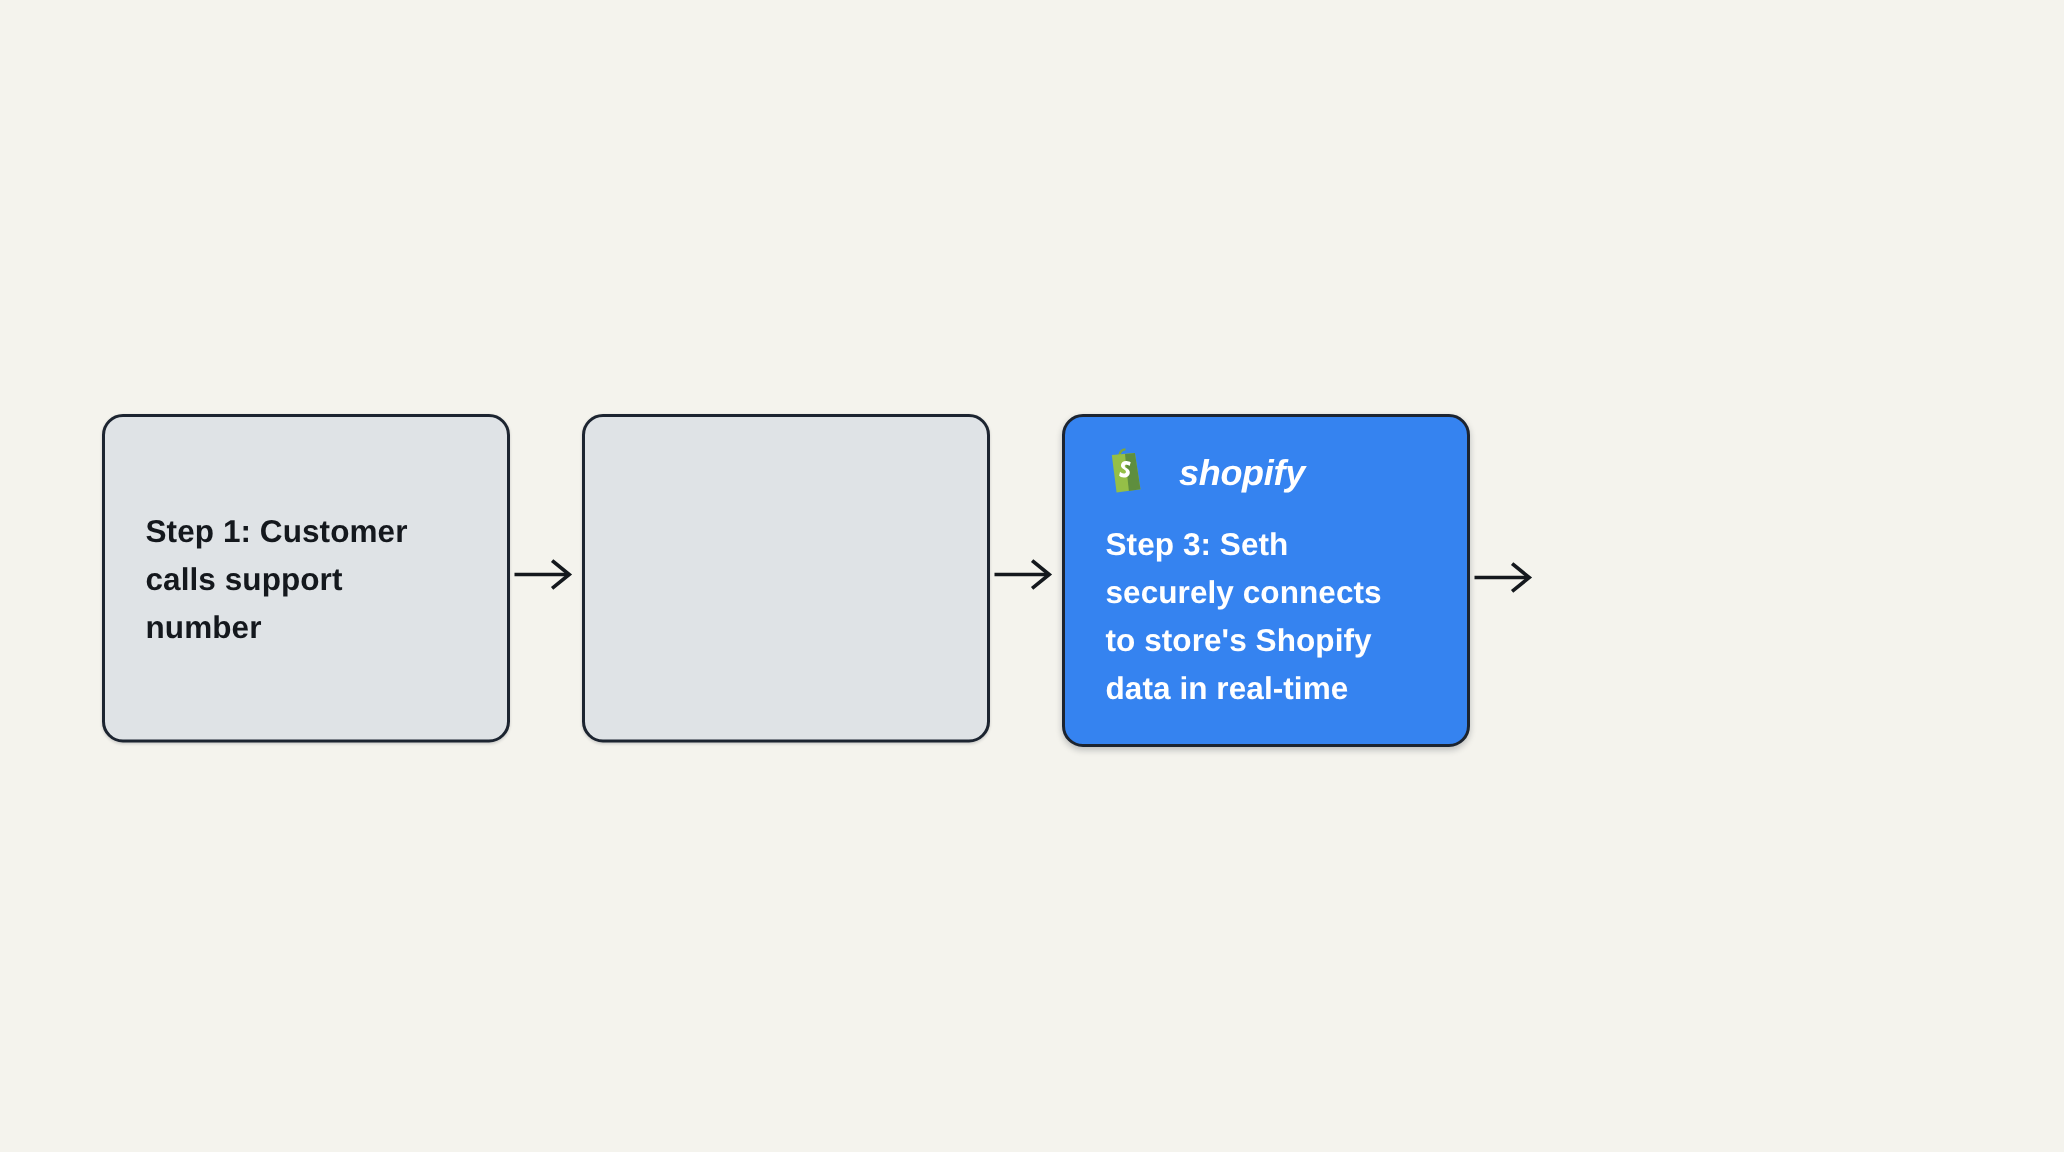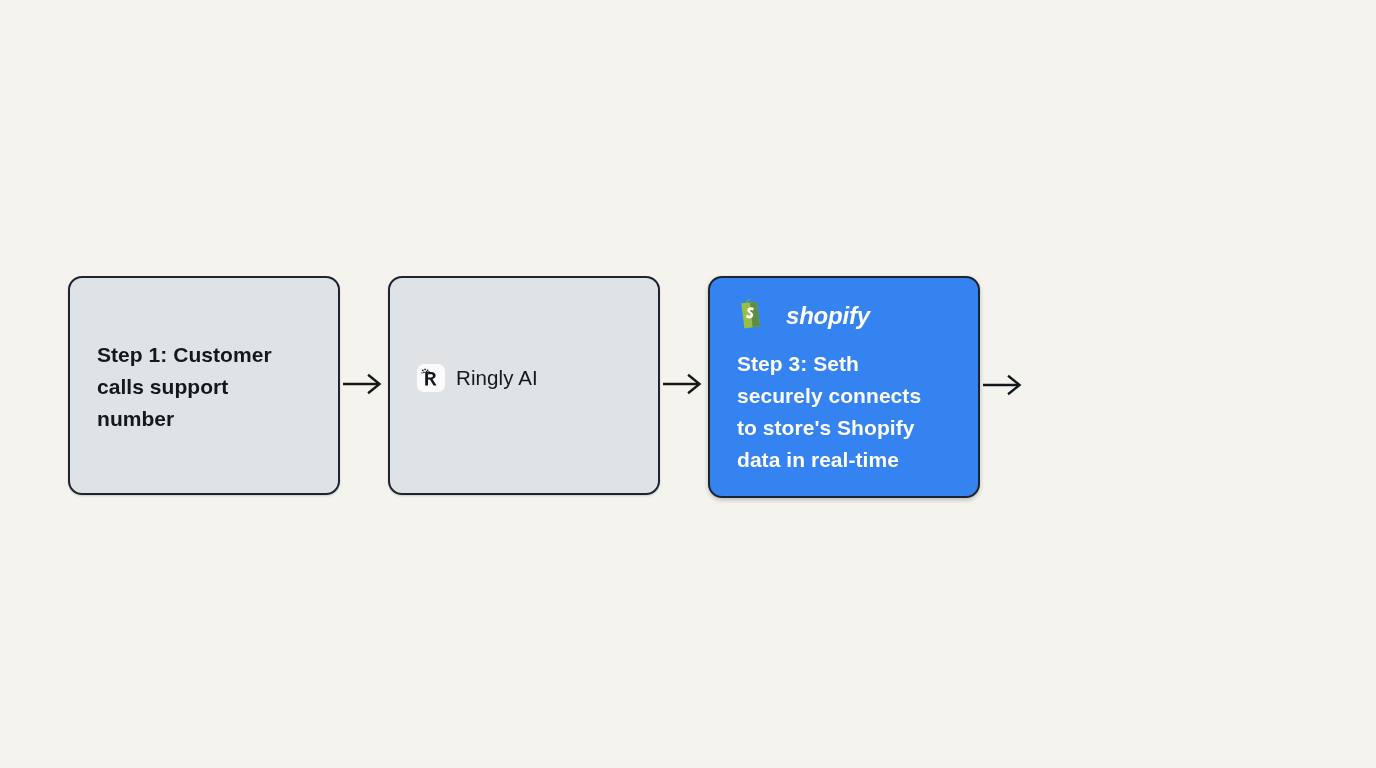--- a/index.html
+++ b/index.html
@@ -139,42 +139,20 @@
     <div class="connector">
       <span>
         <svg width="44" height="22" viewBox="0 0 44 22">
           <line x1="1" y1="11" x2="36" y2="11" stroke="#14181d" stroke-width="2.4"></line>
           <polyline points="27,2.5 37.5,11 27,19.5" fill="none" stroke="#14181d" stroke-width="2.4" stroke-linecap="square" stroke-linejoin="miter"></polyline>
         </svg>
       </span>
     </div>
 
     <div class="step-card theme-grey card-h2">
-      <div class="brand-row">
-        <span class="ringly-badge">
-          <svg width="22" height="22" viewBox="0 0 22 22">
-
-            <path d="M5.2 18.4 L5.2 5.0 L11.2 5.0 C13.9 5.0 15.6 6.4 15.6 8.6
-                     C15.6 10.5 14.4 11.8 12.4 12.1 L16.6 18.4 L13.6 18.4
-                     L9.9 12.6 L8.0 12.6 L8.0 18.4 Z
-                     M8.0 10.4 L10.9 10.4 C12.2 10.4 12.9 9.8 12.9 8.8
-                     C12.9 7.8 12.2 7.2 10.9 7.2 L8.0 7.2 Z" fill="#14181d"></path>
-
-            <rect x="2.0" y="2.6" width="1.5" height="1.5" fill="#14181d"></rect>
-            <rect x="4.4" y="1.7" width="1.5" height="1.5" fill="#14181d"></rect>
-            <rect x="6.8" y="2.6" width="1.5" height="1.5" fill="#14181d"></rect>
-            <rect x="3.2" y="4.6" width="1.5" height="1.5" fill="#14181d"></rect>
-            <rect x="5.9" y="4.0" width="1.5" height="1.5" fill="#14181d"></rect>
-            <rect x="8.3" y="4.3" width="1.5" height="1.5" fill="#14181d"></rect>
-            <rect x="1.3" y="5.2" width="1.3" height="1.3" fill="#3b4450"></rect>
-            <rect x="7.2" y="6.2" width="1.3" height="1.3" fill="#3b4450"></rect>
-          </svg>
-        </span>
-        <span class="brand-name-ringly">Ringly AI</span>
-      </div>
     </div>
 
     <div class="connector">
       <span>
         <svg width="44" height="22" viewBox="0 0 44 22">
           <line x1="1" y1="11" x2="36" y2="11" stroke="#14181d" stroke-width="2.4"></line>
           <polyline points="27,2.5 37.5,11 27,19.5" fill="none" stroke="#14181d" stroke-width="2.4" stroke-linecap="square" stroke-linejoin="miter"></polyline>
         </svg>
       </span>
     </div>

